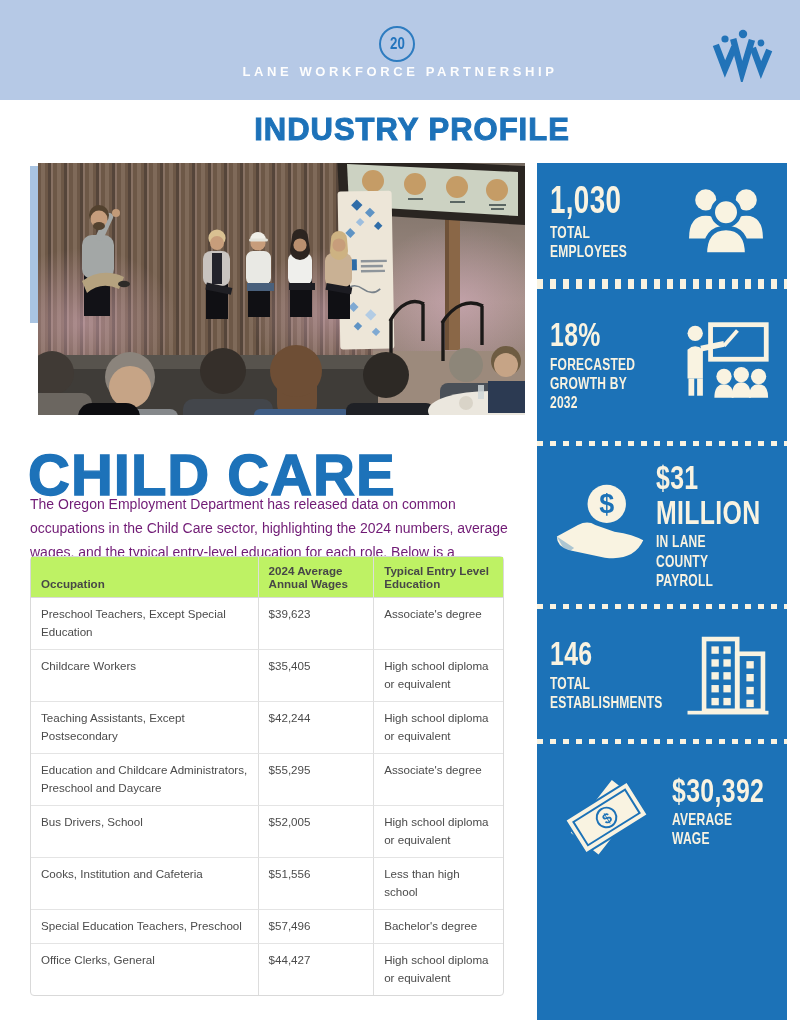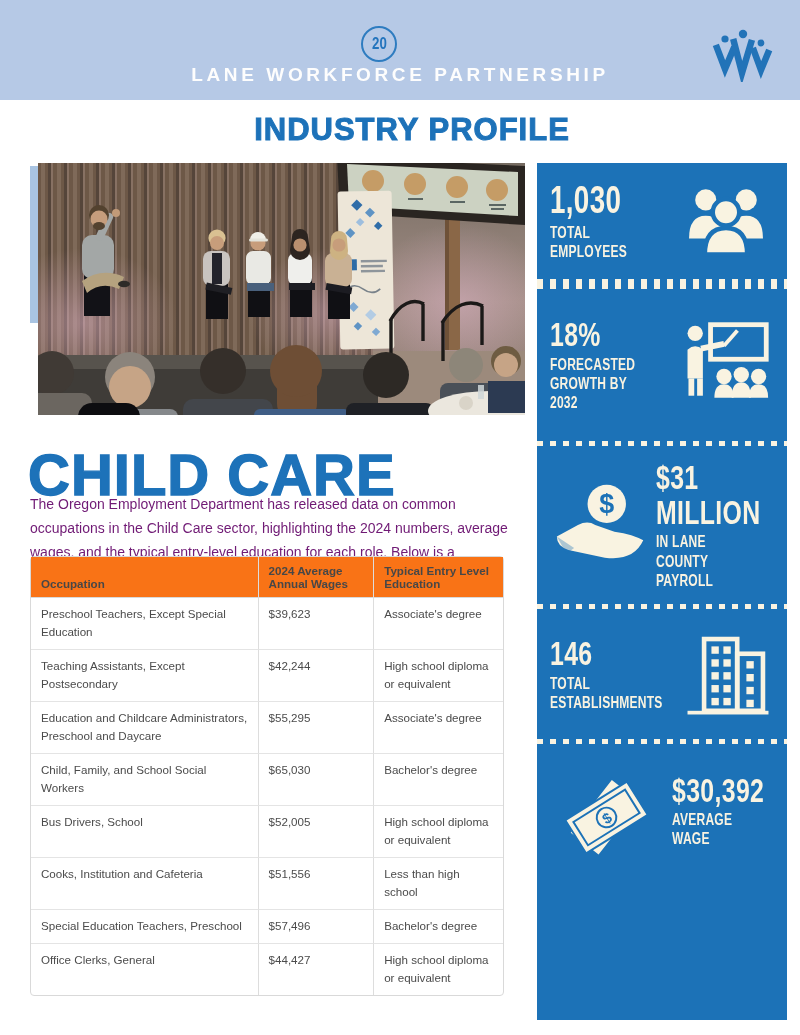--- a/index.html
+++ b/index.html
@@ -9,46 +9,46 @@
     --headerbg:#b6c9e6;
     --strip:#a9c4e2;
   }
   *{margin:0;padding:0;box-sizing:border-box;}
   html,body{background:#ffffff;}
   body{font-family:"Liberation Sans", sans-serif;}
   .page{position:relative;width:800px;height:1035px;background:#fff;overflow:hidden;}
 
   
   .topbar{position:absolute;left:0;top:0;width:800px;height:100px;background:var(--headerbg);}
-  .page-badge{position:absolute;left:361px;top:26px;width:36px;height:36px;border:2px solid #2e7cc0;
+  .page-badge{position:absolute;left:379px;top:26px;width:36px;height:36px;border:2px solid #2e7cc0;
     border-radius:50%;display:flex;align-items:center;justify-content:center;}
   .page-badge span{display:inline-block;color:#2374bd;font-weight:bold;font-size:17px;
     transform:scaleX(.78);}
   .org-name{position:absolute;left:0;top:64px;width:800px;text-align:center;color:#fdfdfd;
-    font-size:19px;font-weight:bold;letter-spacing:3.6px;}
+    font-size:13px;font-weight:bold;letter-spacing:3.6px;}
   .logo{position:absolute;right:26px;top:28px;}
 
   
   .doc-title{position:absolute;left:12px;top:112px;width:800px;text-align:center;color:var(--accent);
     font-size:31px;font-weight:bold;letter-spacing:1px;-webkit-text-stroke:1px var(--accent);}
 
   
   .accent-strip{position:absolute;left:30px;top:166px;width:8px;height:157px;background:var(--strip);}
   .photo{position:absolute;left:38px;top:163px;width:487px;height:252px;overflow:hidden;background:#6d5847;}
   .photo svg{display:block;width:100%;height:100%;}
 
   
   .section-heading{position:absolute;left:28px;top:441px;color:var(--accent);font-size:58px;
     font-weight:bold;letter-spacing:1px;-webkit-text-stroke:1.4px var(--accent);}
   .intro{position:absolute;left:30px;top:492px;width:486px;color:#701a75;font-size:14px;line-height:1.72;}
 
   
   .occ-table{position:absolute;left:30px;top:556px;width:474px;border-collapse:separate;border-spacing:0;
     border:1px solid #d9d9d9;border-radius:4px;font-size:11.6px;color:#4b4b4b;}
-  .occ-table th{background:#f97316;text-align:left;vertical-align:bottom;font-weight:bold;color:#474747;
+  .occ-table th{background:#bef264;text-align:left;vertical-align:bottom;font-weight:bold;color:#474747;
     padding:7px 10px;border-bottom:1px solid #d9d9d9;}
   .occ-table th+th, .occ-table td+td{border-left:1px solid #dddddd;}
   .occ-table td{padding:7px 10px 8px;vertical-align:top;line-height:1.55;}
   .occ-table tbody tr+tr td{border-top:1px solid #e4e4e4;}
   .occ-table col.c1{width:48%;} .occ-table col.c2{width:24.5%;} .occ-table col.c3{width:27.5%;}
 
   
   .stats{position:absolute;left:537px;top:163px;width:250px;height:857px;background:var(--sidebar);
     color:var(--cream);display:flex;flex-direction:column;}
   .divider{flex:0 0 5px;background:repeating-linear-gradient(90deg,var(--cream) 0 6px,transparent 6px 13px);}
@@ -252,33 +252,33 @@
         <th>Typical Entry Level Education</th>
       </tr>
     </thead>
     <tbody>
         <tr>
           <td>Preschool Teachers, Except Special Education</td>
           <td>$39,623</td>
           <td>Associate's degree</td>
         </tr>
         <tr>
+          <td>Childcare Workers</td>
+          <td>$35,405</td>
+          <td>High school diploma or equivalent</td>
+        </tr>
+        <tr>
           <td>Teaching Assistants, Except Postsecondary</td>
           <td>$42,244</td>
           <td>High school diploma or equivalent</td>
         </tr>
         <tr>
           <td>Education and Childcare Administrators, Preschool and Daycare</td>
           <td>$55,295</td>
           <td>Associate's degree</td>
-        </tr>
-        <tr>
-          <td>Child, Family, and School Social Workers</td>
-          <td>$65,030</td>
-          <td>Bachelor's degree</td>
         </tr>
         <tr>
           <td>Bus Drivers, School</td>
           <td>$52,005</td>
           <td>High school diploma or equivalent</td>
         </tr>
         <tr>
           <td>Cooks, Institution and Cafeteria</td>
           <td>$51,556</td>
           <td>Less than high school</td>

